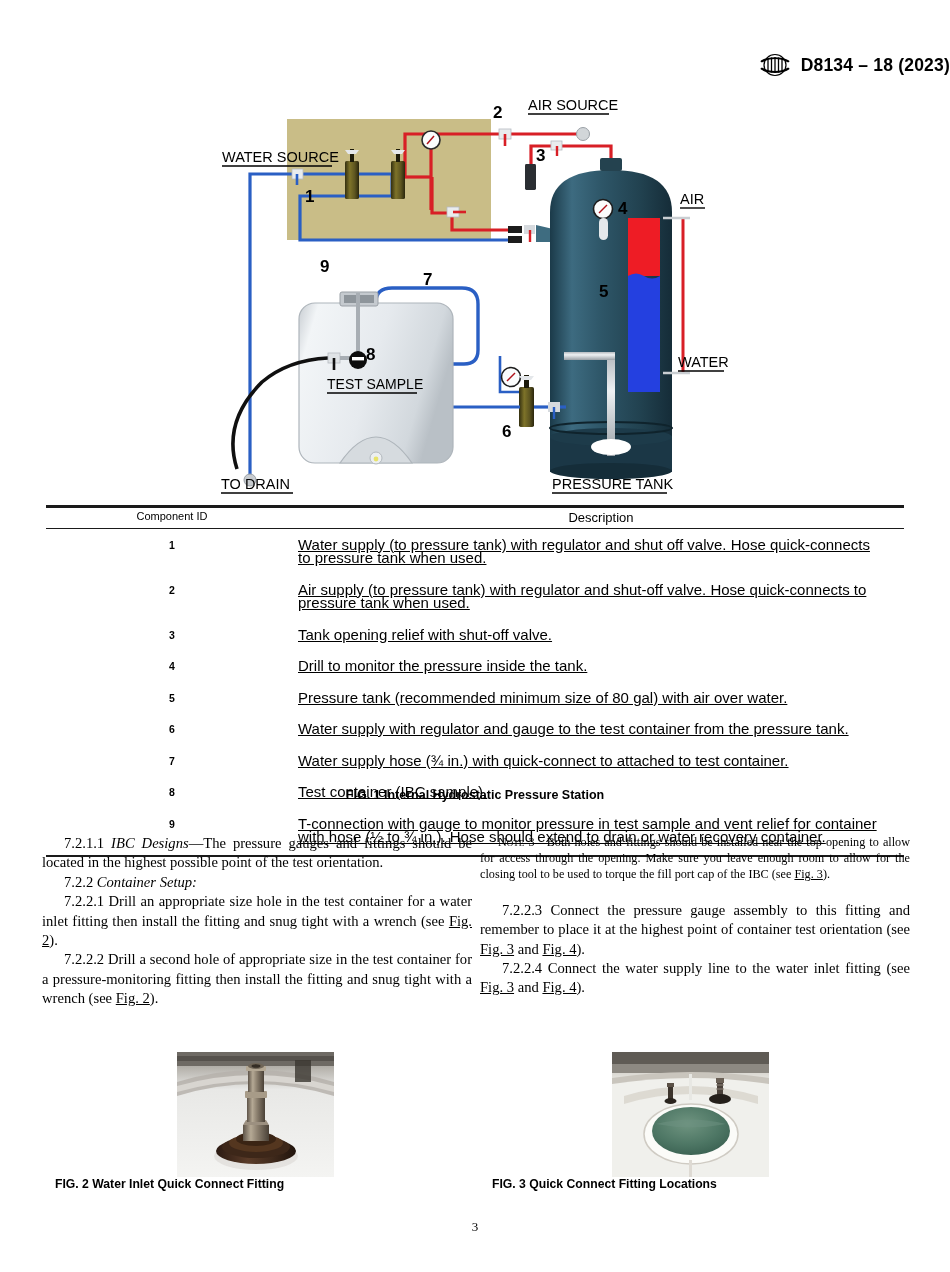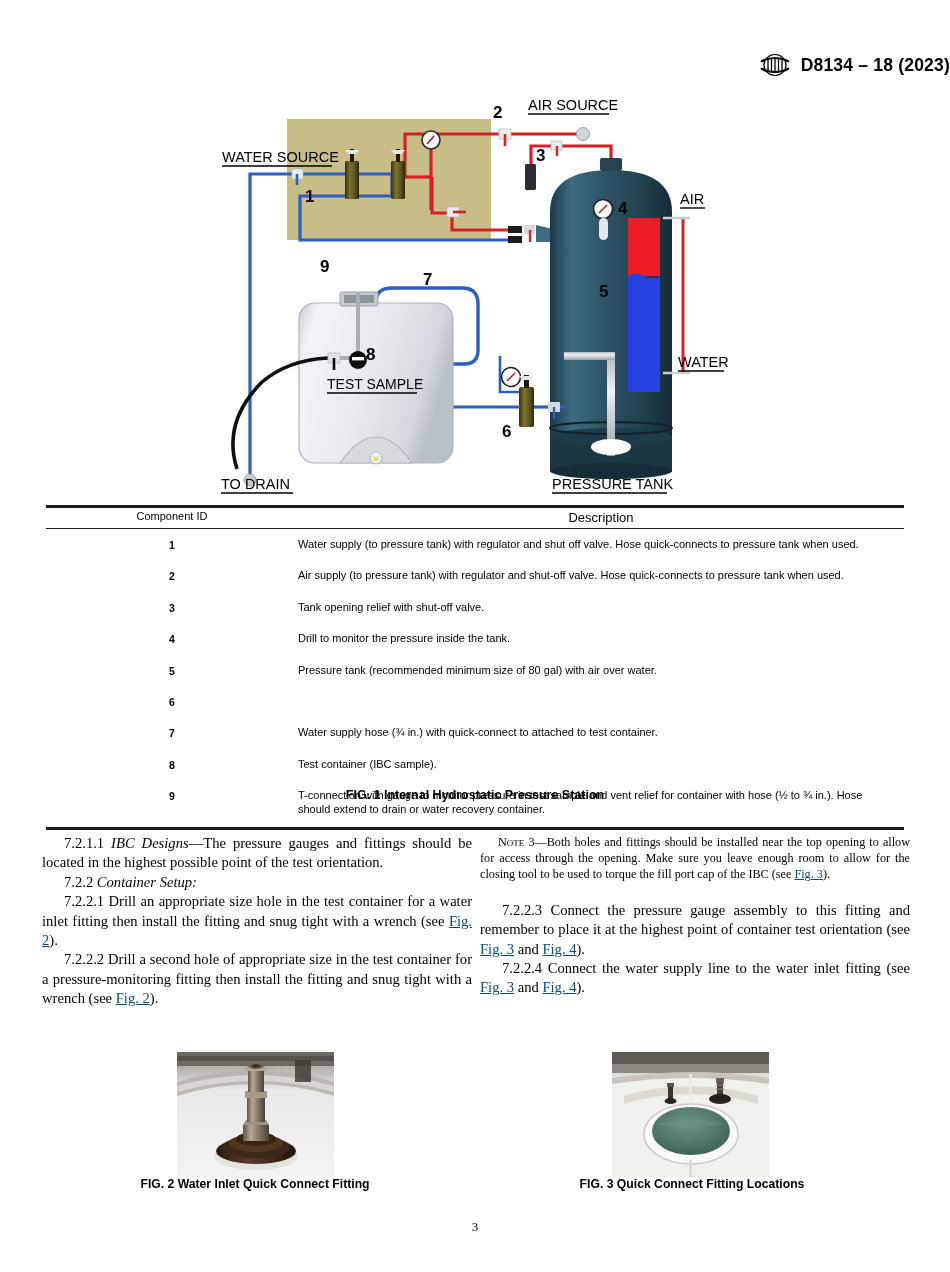--- a/index.html
+++ b/index.html
@@ -36,46 +36,46 @@
   .rule-thick { height:2.5px; background:#1a1a1a; width:100%; }
   .rule-thin  { height:1px;  background:#1a1a1a; width:100%; }
   .thead { display:flex; padding:2px 0 3px 0; }
   .th-id { width:252px; text-align:center; font-size:11px; }
   .th-desc { flex:1; text-align:center; font-size:13px; }
   .trow { display:flex; padding:9px 0 9px 0; align-items:flex-start; }
   .td-id {
     width:252px; text-align:center; font-size:10.5px; font-weight:bold;
     padding-top:1px;
   }
-  .td-desc { flex:1; font-size:11px; line-height:13.5px; padding-right:20px; }
+  .td-desc { flex:1; font-size:15px; line-height:13.5px; padding-right:20px;text-decoration:underline; }
   .tfoot-rule { height:2.5px; background:#1a1a1a; width:100%; margin-top:2px; }
 
   .fig1-caption {
     position:absolute; left:0; top:788px; width:950px; text-align:center;
     font-family:"Liberation Sans", sans-serif; font-weight:bold; font-size:12.5px;
   }
 
   
   .col { position:absolute; top:834px; width:430px; font-size:14.6px; line-height:19.4px; }
   .col-left  { left:42px; }
   .col-right { left:480px; }
   .p { margin:0 0 0 0; text-align:justify; text-indent:22px; }
   .ital { font-style:italic; }
-  .ref { color:#0c4a6e; }
+  .ref { color:#000000; }
   .note { font-size:12.2px; line-height:16.2px; text-align:justify; text-indent:18px; margin-top:0; }
   .note-label { font-variant:small-caps; }
   .gap { height:6px; }
 
   
   .photo-block { position:absolute; top:1052px; }
   .photo-left  { left:177px; }
   .photo-right { left:612px; }
   .photo { width:157px; height:125px; display:block; border:0; }
   .fig-caption {
-    position:absolute; top:1177px; width:400px; text-align:center;
+    position:absolute; top:1177px; width:400px; 
     font-family:"Liberation Sans", sans-serif; font-weight:bold; font-size:12.2px;
   }
   .fc-left  { left:55px; }
   .fc-right { left:492px; }
 
   .pageno {
     position:absolute; left:0; top:1219px; width:950px; text-align:center;
     font-size:13px;
   }
 </style>
@@ -315,20 +315,21 @@
     <div class="trow">
       <div class="td-id">4</div>
       <div class="td-desc">Drill to monitor the pressure inside the tank.</div>
     </div>
     <div class="trow">
       <div class="td-id">5</div>
       <div class="td-desc">Pressure tank (recommended minimum size of 80 gal) with air over water.</div>
     </div>
     <div class="trow">
       <div class="td-id">6</div>
+      <div class="td-desc">Water supply with regulator and gauge to the test container from the pressure tank.</div>
     </div>
     <div class="trow">
       <div class="td-id">7</div>
       <div class="td-desc">Water supply hose (¾ in.) with quick-connect to attached to test container.</div>
     </div>
     <div class="trow">
       <div class="td-id">8</div>
       <div class="td-desc">Test container (IBC sample).</div>
     </div>
     <div class="trow">

